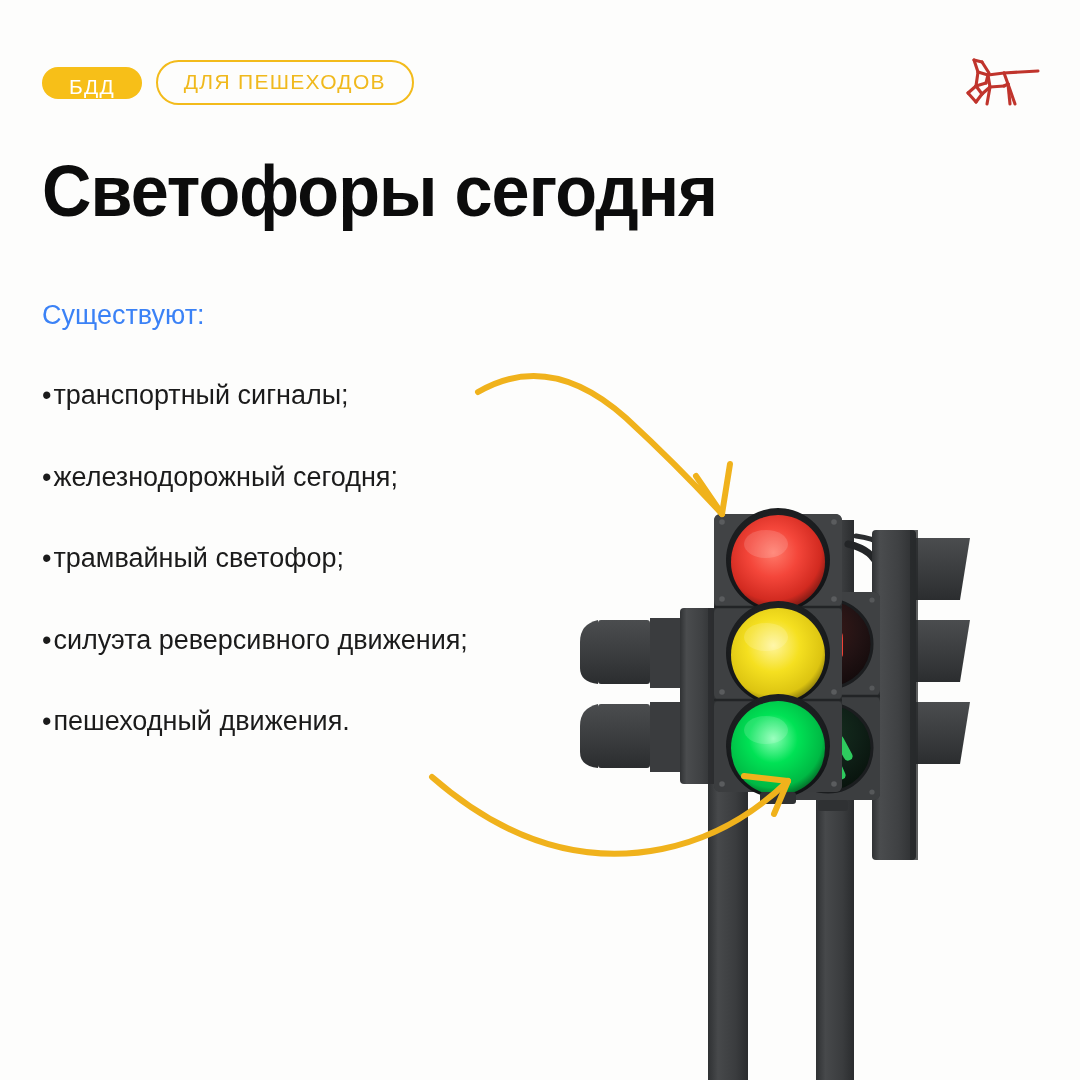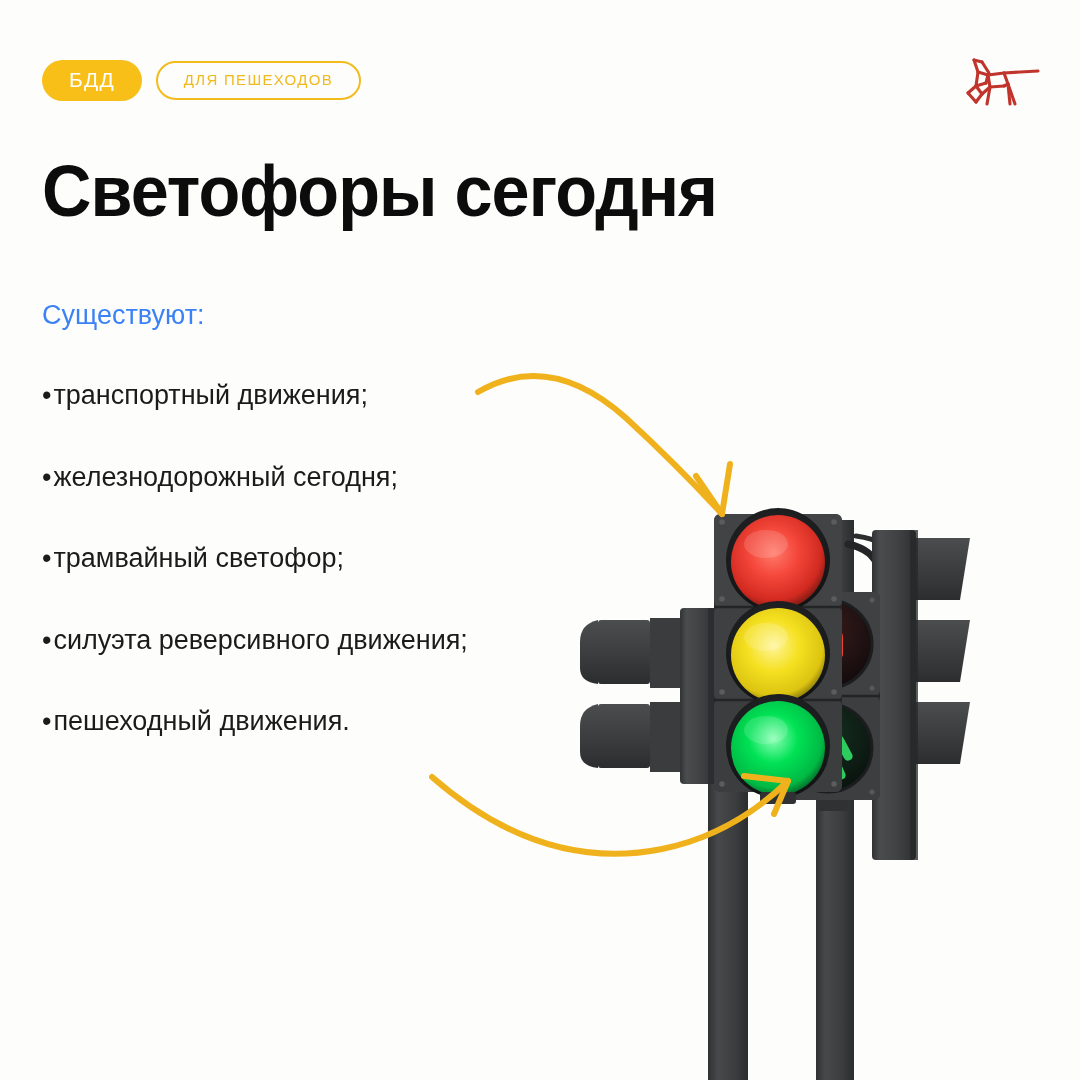--- a/index.html
+++ b/index.html
@@ -22,33 +22,33 @@
     left: 42px;
     top: 60px;
     display: flex;
     align-items: center;
     gap: 14px;
   }
   .badge-solid {
     background: #f7bf18;
     color: #ffffff;
     border-radius: 999px;
-    padding: 9px 27px 11px 27px;
+    padding: 9px 27px 2px 27px;
     font-size: 21px;
     letter-spacing: 1.2px;
     font-weight: 400;
     line-height: 1;
   }
   .badge-outline {
     background: transparent;
     color: #f0b91d;
     border: 2.5px solid #f3bb1b;
     border-radius: 999px;
     padding: 9px 26px 11px 26px;
-    font-size: 15px;
+    font-size: 21px;
     letter-spacing: 1.3px;
     font-weight: 400;
     line-height: 1;
   }
 
   
   .logo {
     position: absolute;
     right: 32px;
     top: 42px;
@@ -167,21 +167,21 @@
     </svg>
   </div>
 
   <div class="title">Светофоры сегодня</div>
 
   <div class="intro">Существуют:</div>
 
   <div class="bullets">
     <div class="bullet">
       <span class="dot">•</span>
-      <span class="txt">транспортный движения;</span>
+      <span class="txt">транспортный сигналы;</span>
     </div>
     <div class="bullet">
       <span class="dot">•</span>
       <span class="txt">железнодорожный сегодня;</span>
     </div>
     <div class="bullet">
       <span class="dot">•</span>
       <span class="txt">трамвайный светофор;</span>
     </div>
     <div class="bullet">

